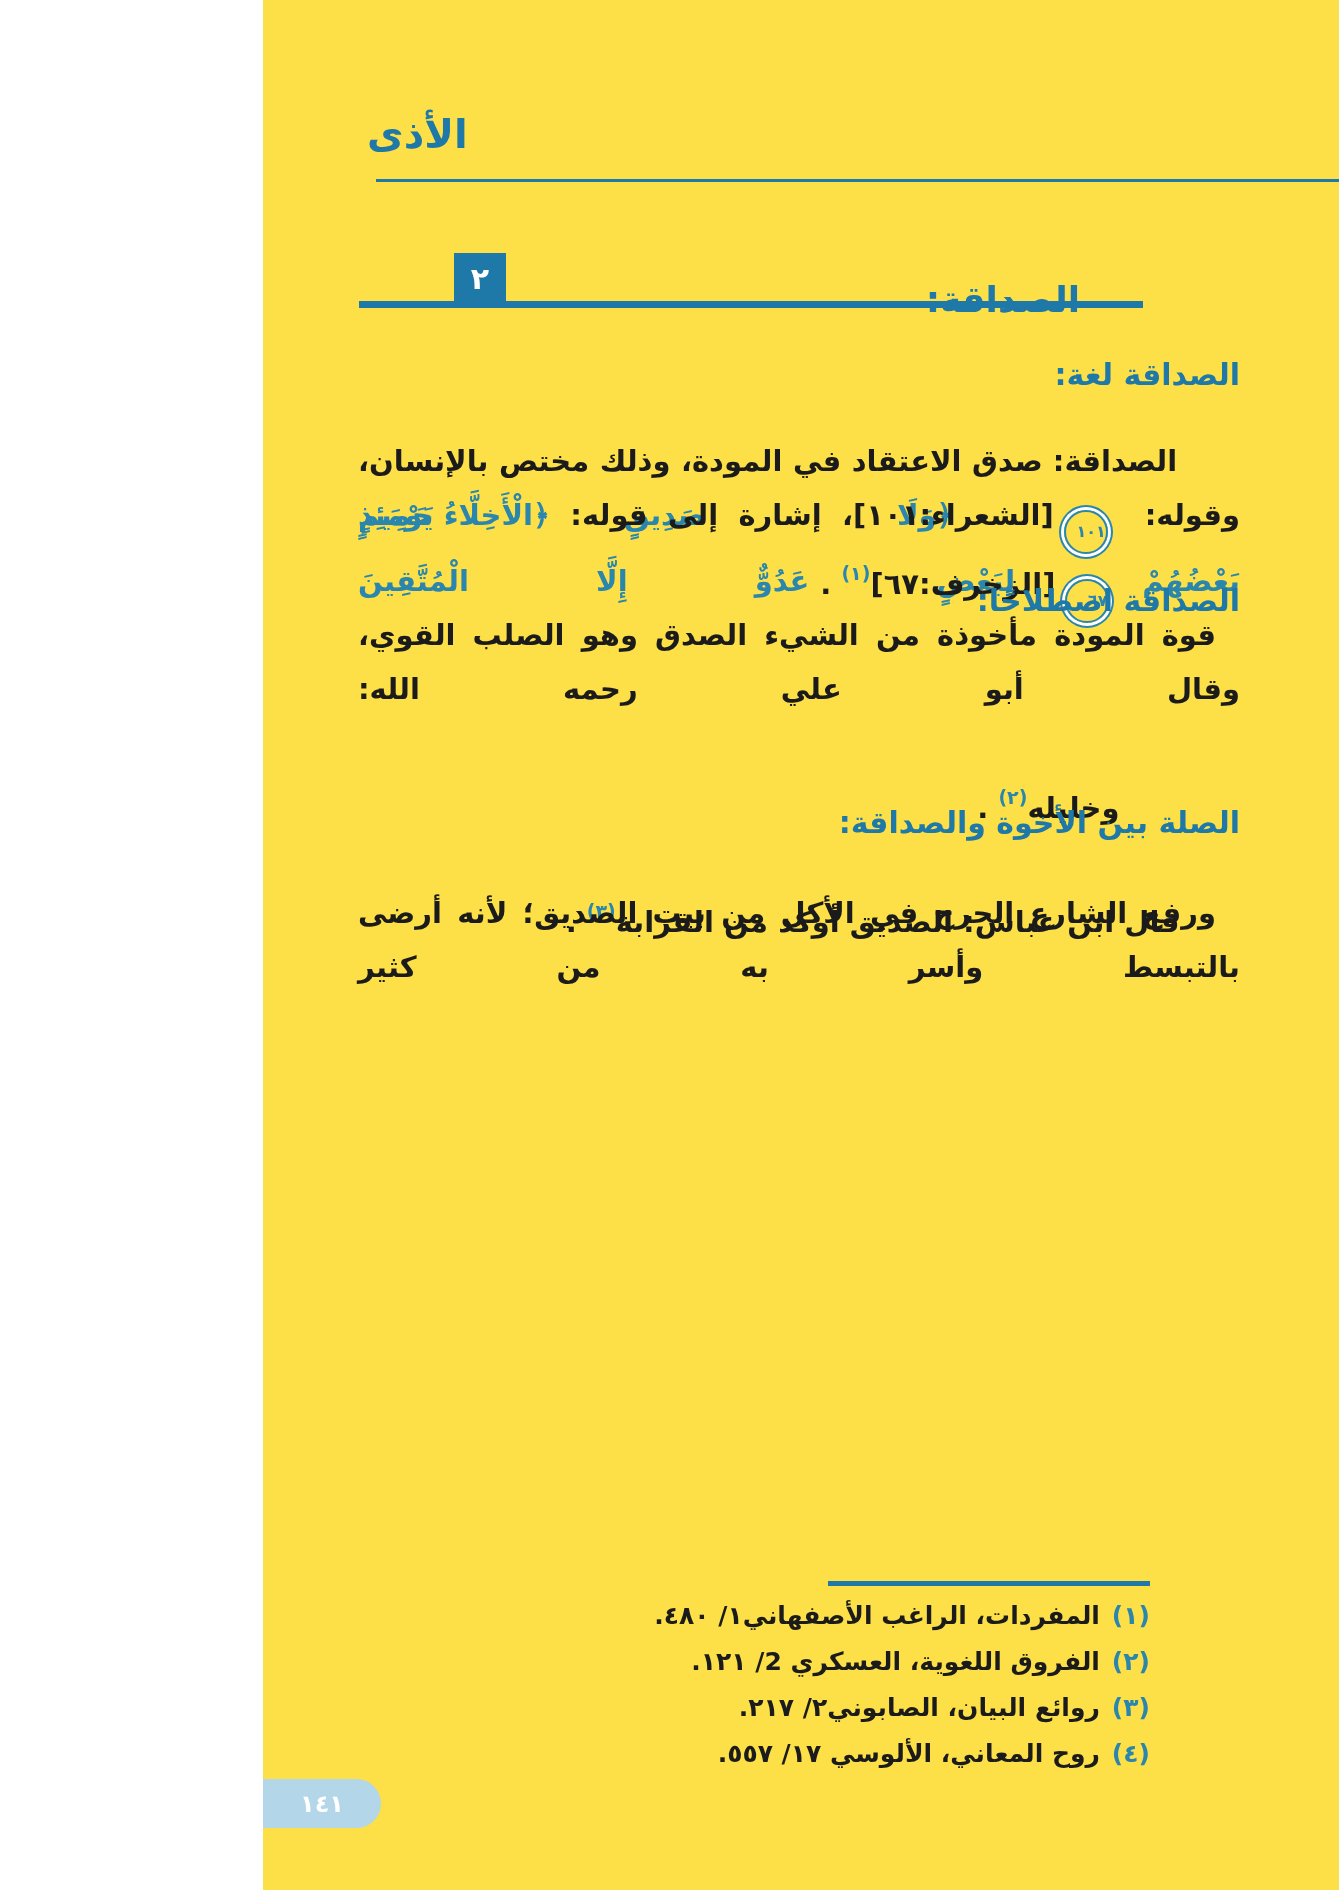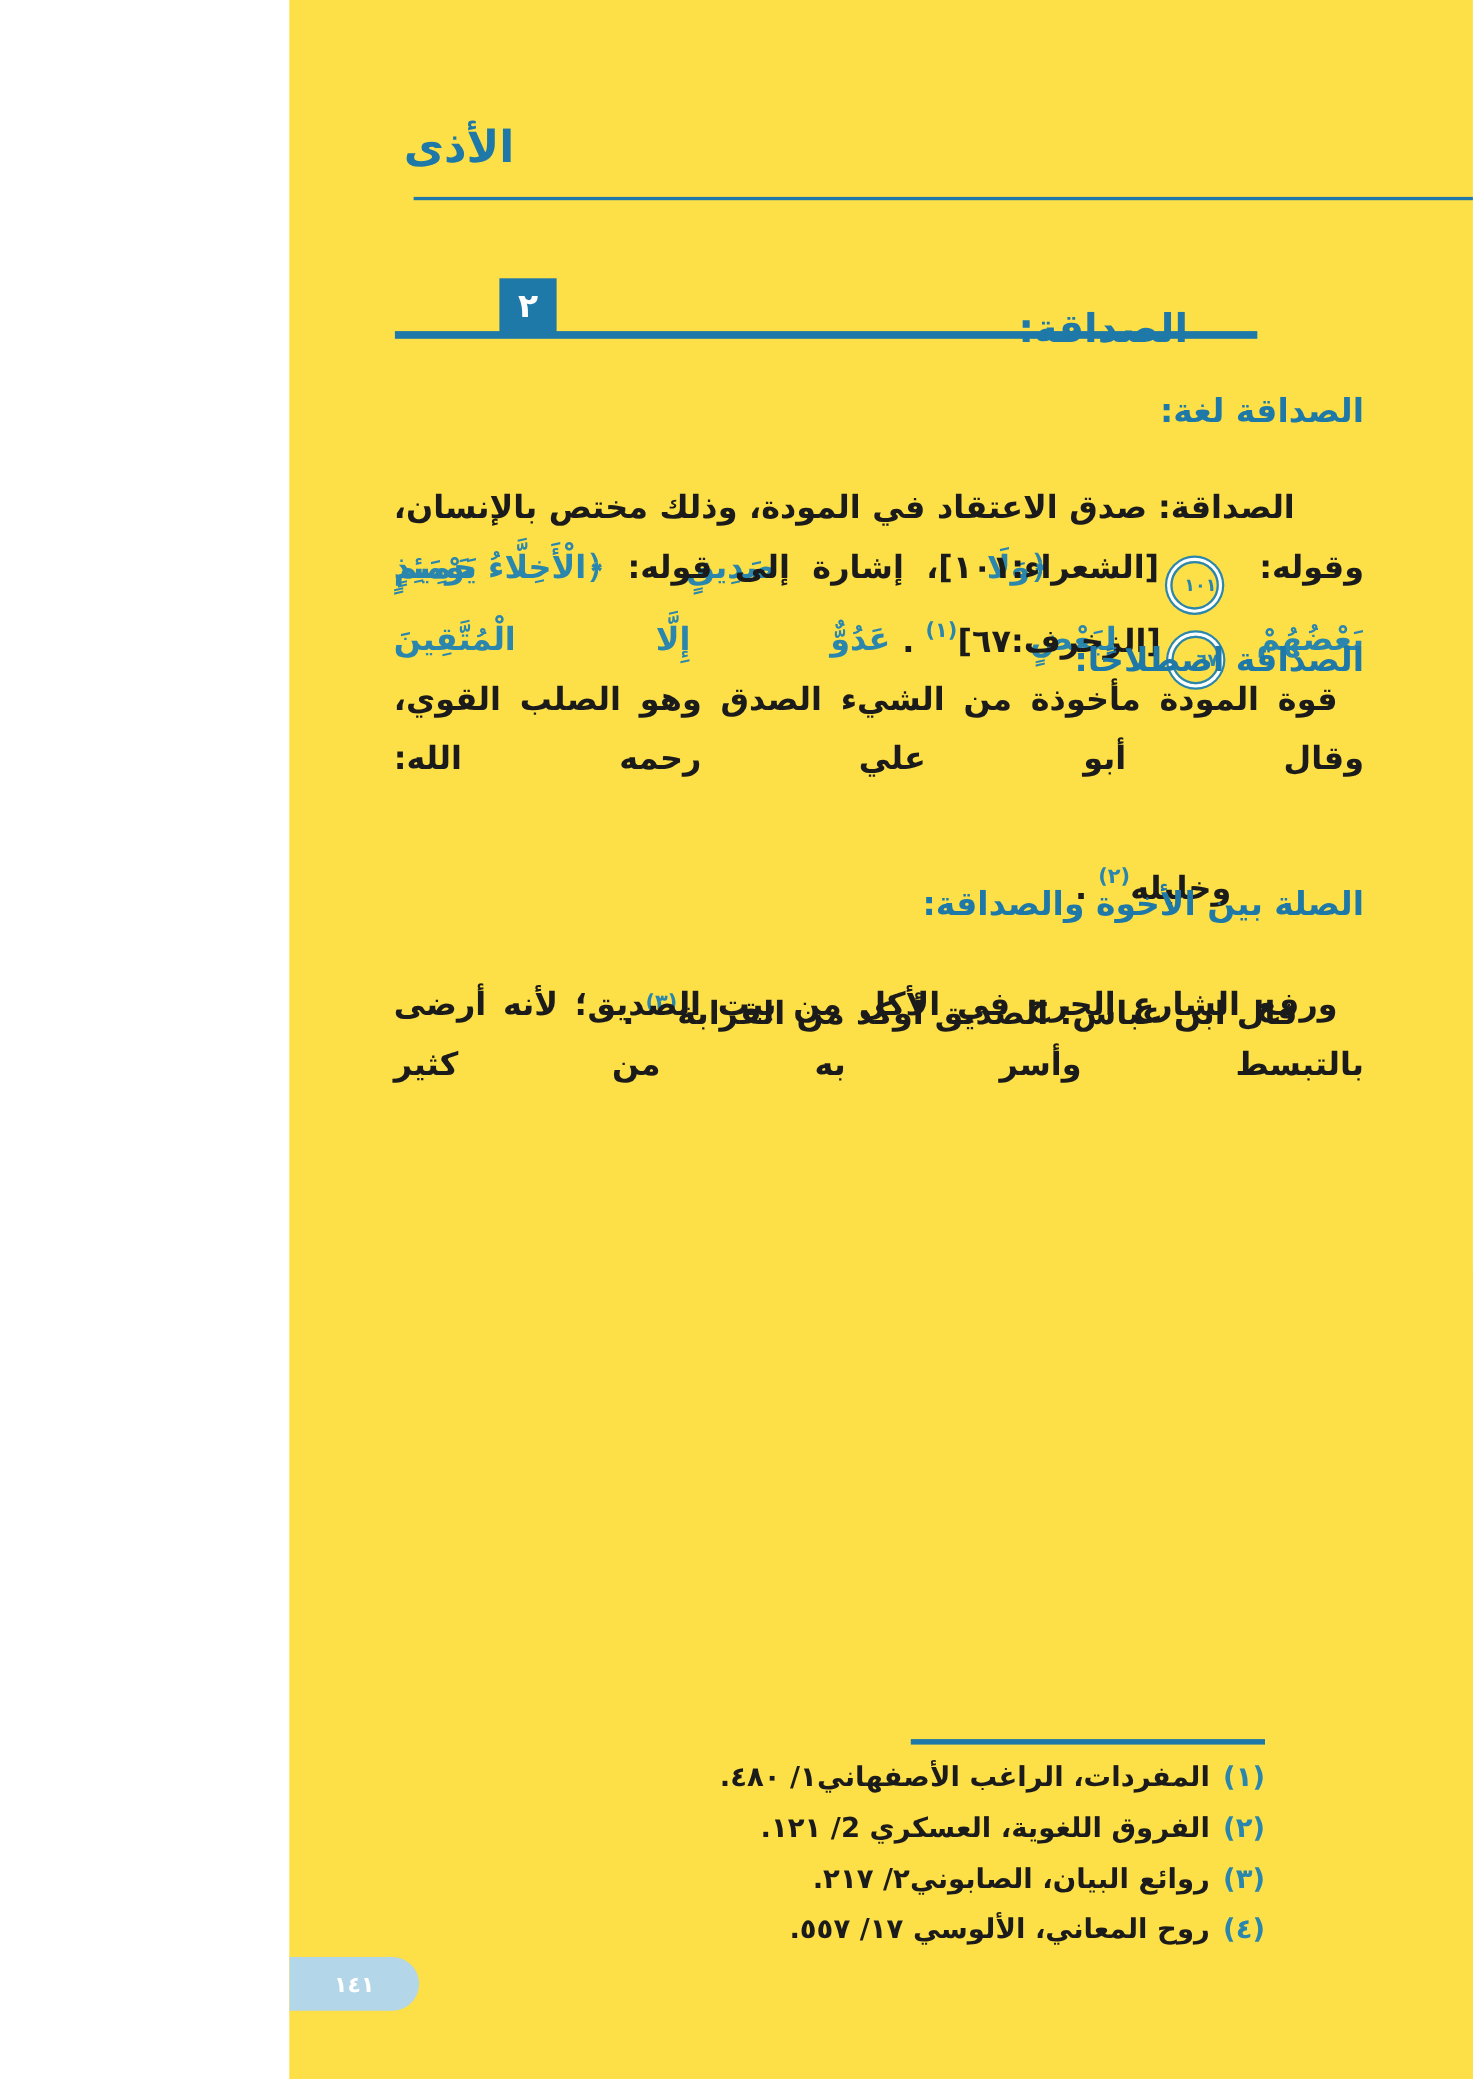--- a/index.html
+++ b/index.html
@@ -73,21 +73,21 @@
     font-size:25px;font-weight:600;line-height:40px;color:#1b1b1b;
     white-space:pre;
   }
   .footnote-marker{color:#2a86ad;font-weight:bold;}
   
   .page-badge{
     position:absolute;left:0;top:1779px;width:118px;height:49px;
     background:#b3d6e8;border-radius:0 26px 26px 0;
     display:flex;align-items:center;justify-content:center;
   }
-  .page-number{color:#ffffff;font-size:20px;font-weight:bold;letter-spacing:2px;}
+  .page-number{color:#ffffff;font-size:24px;font-weight:bold;letter-spacing:2px;}
   .site-url{
     position:absolute;left:152px;top:1786px;direction:ltr;
     color:#1d79a8;font-size:30px;font-weight:600;letter-spacing:0.5px;
   }
 </style>
 </head>
 <body>
 
 <div class="page">
 

